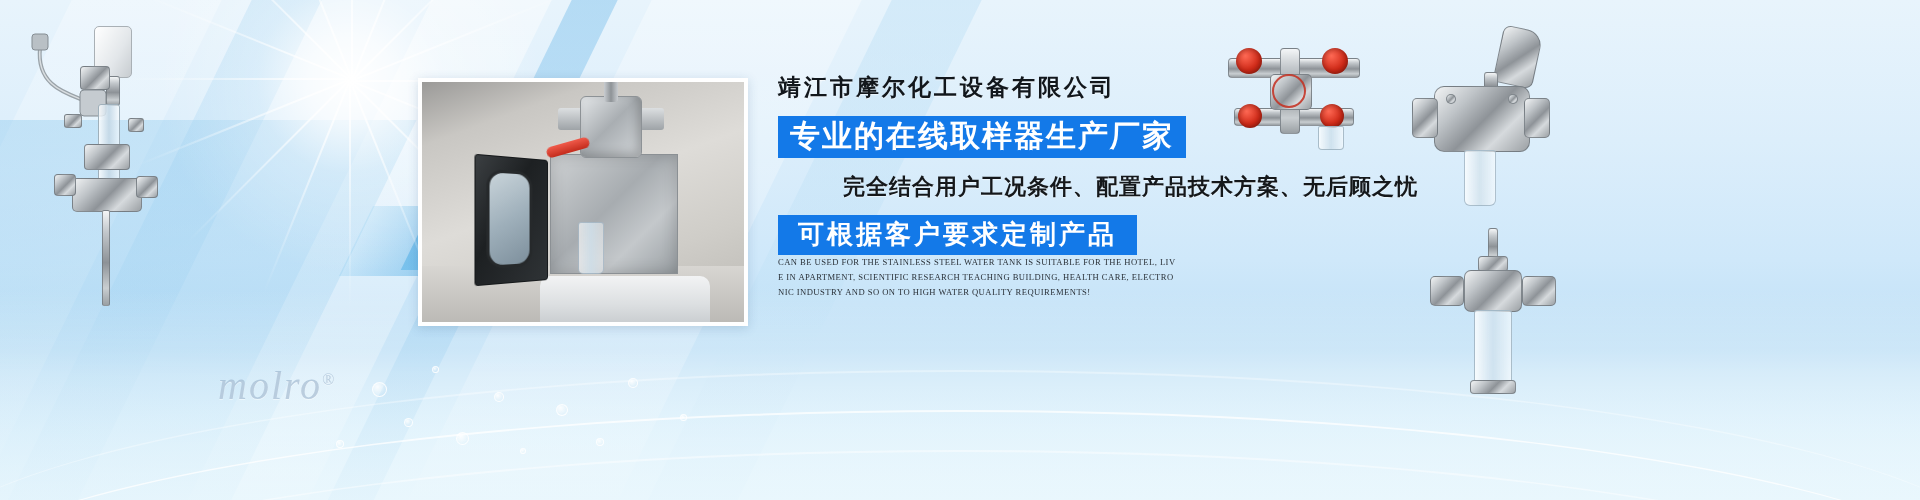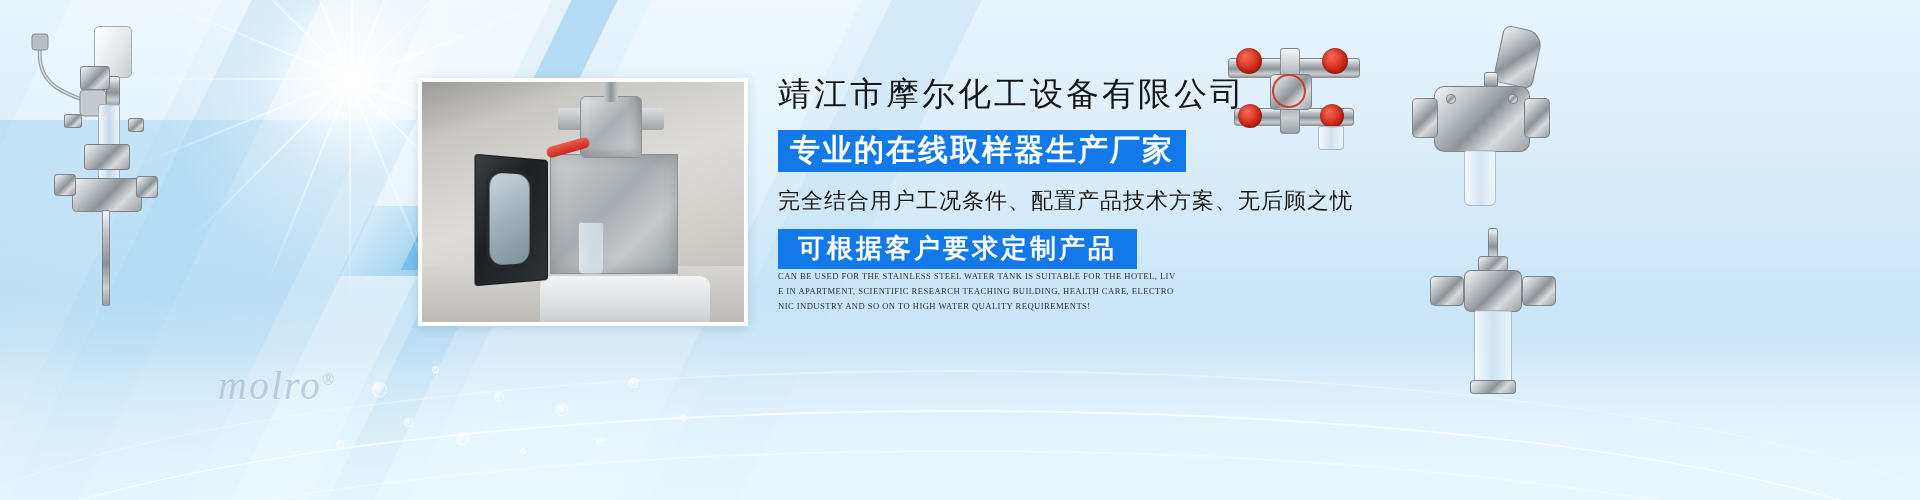--- a/index.html
+++ b/index.html
@@ -155,47 +155,48 @@
   }
 
   
   .text-block {
     position:absolute;
     left:778px; top:72px;
     width:640px;
   }
   .company-name {
     font-family:"Liberation Serif", serif;
-    font-size:33px;
-    font-weight:400;
+    font-size:23px;
+    font-weight:700;
     letter-spacing:3px;
     color:#12171c;
     white-space:nowrap;
     text-shadow:0 1px 1px rgba(255,255,255,.6);
   }
   .slogan-hl {
     display:inline-block;
     margin-top:13px;
     background:#1379e8;
     color:#ffffff;
     font-size:30px;
     font-weight:700;
     letter-spacing:2px;
     padding:5px 12px 7px 12px;
     white-space:nowrap;
     line-height:1;
   }
   .sub-line {
     margin-top:14px;
     font-size:22px;
-    font-weight:400;
+    font-weight:700;
     letter-spacing:1px;
     color:#15181b;
     white-space:nowrap;
     text-shadow:0 1px 1px rgba(255,255,255,.55);
+    text-align:right;
   }
   .slogan-hl2 {
     display:inline-block;
     margin-top:13px;
     background:#1379e8;
     color:#ffffff;
     font-size:26px;
     font-weight:700;
     letter-spacing:3px;
     padding:6px 20px 8px 20px;

